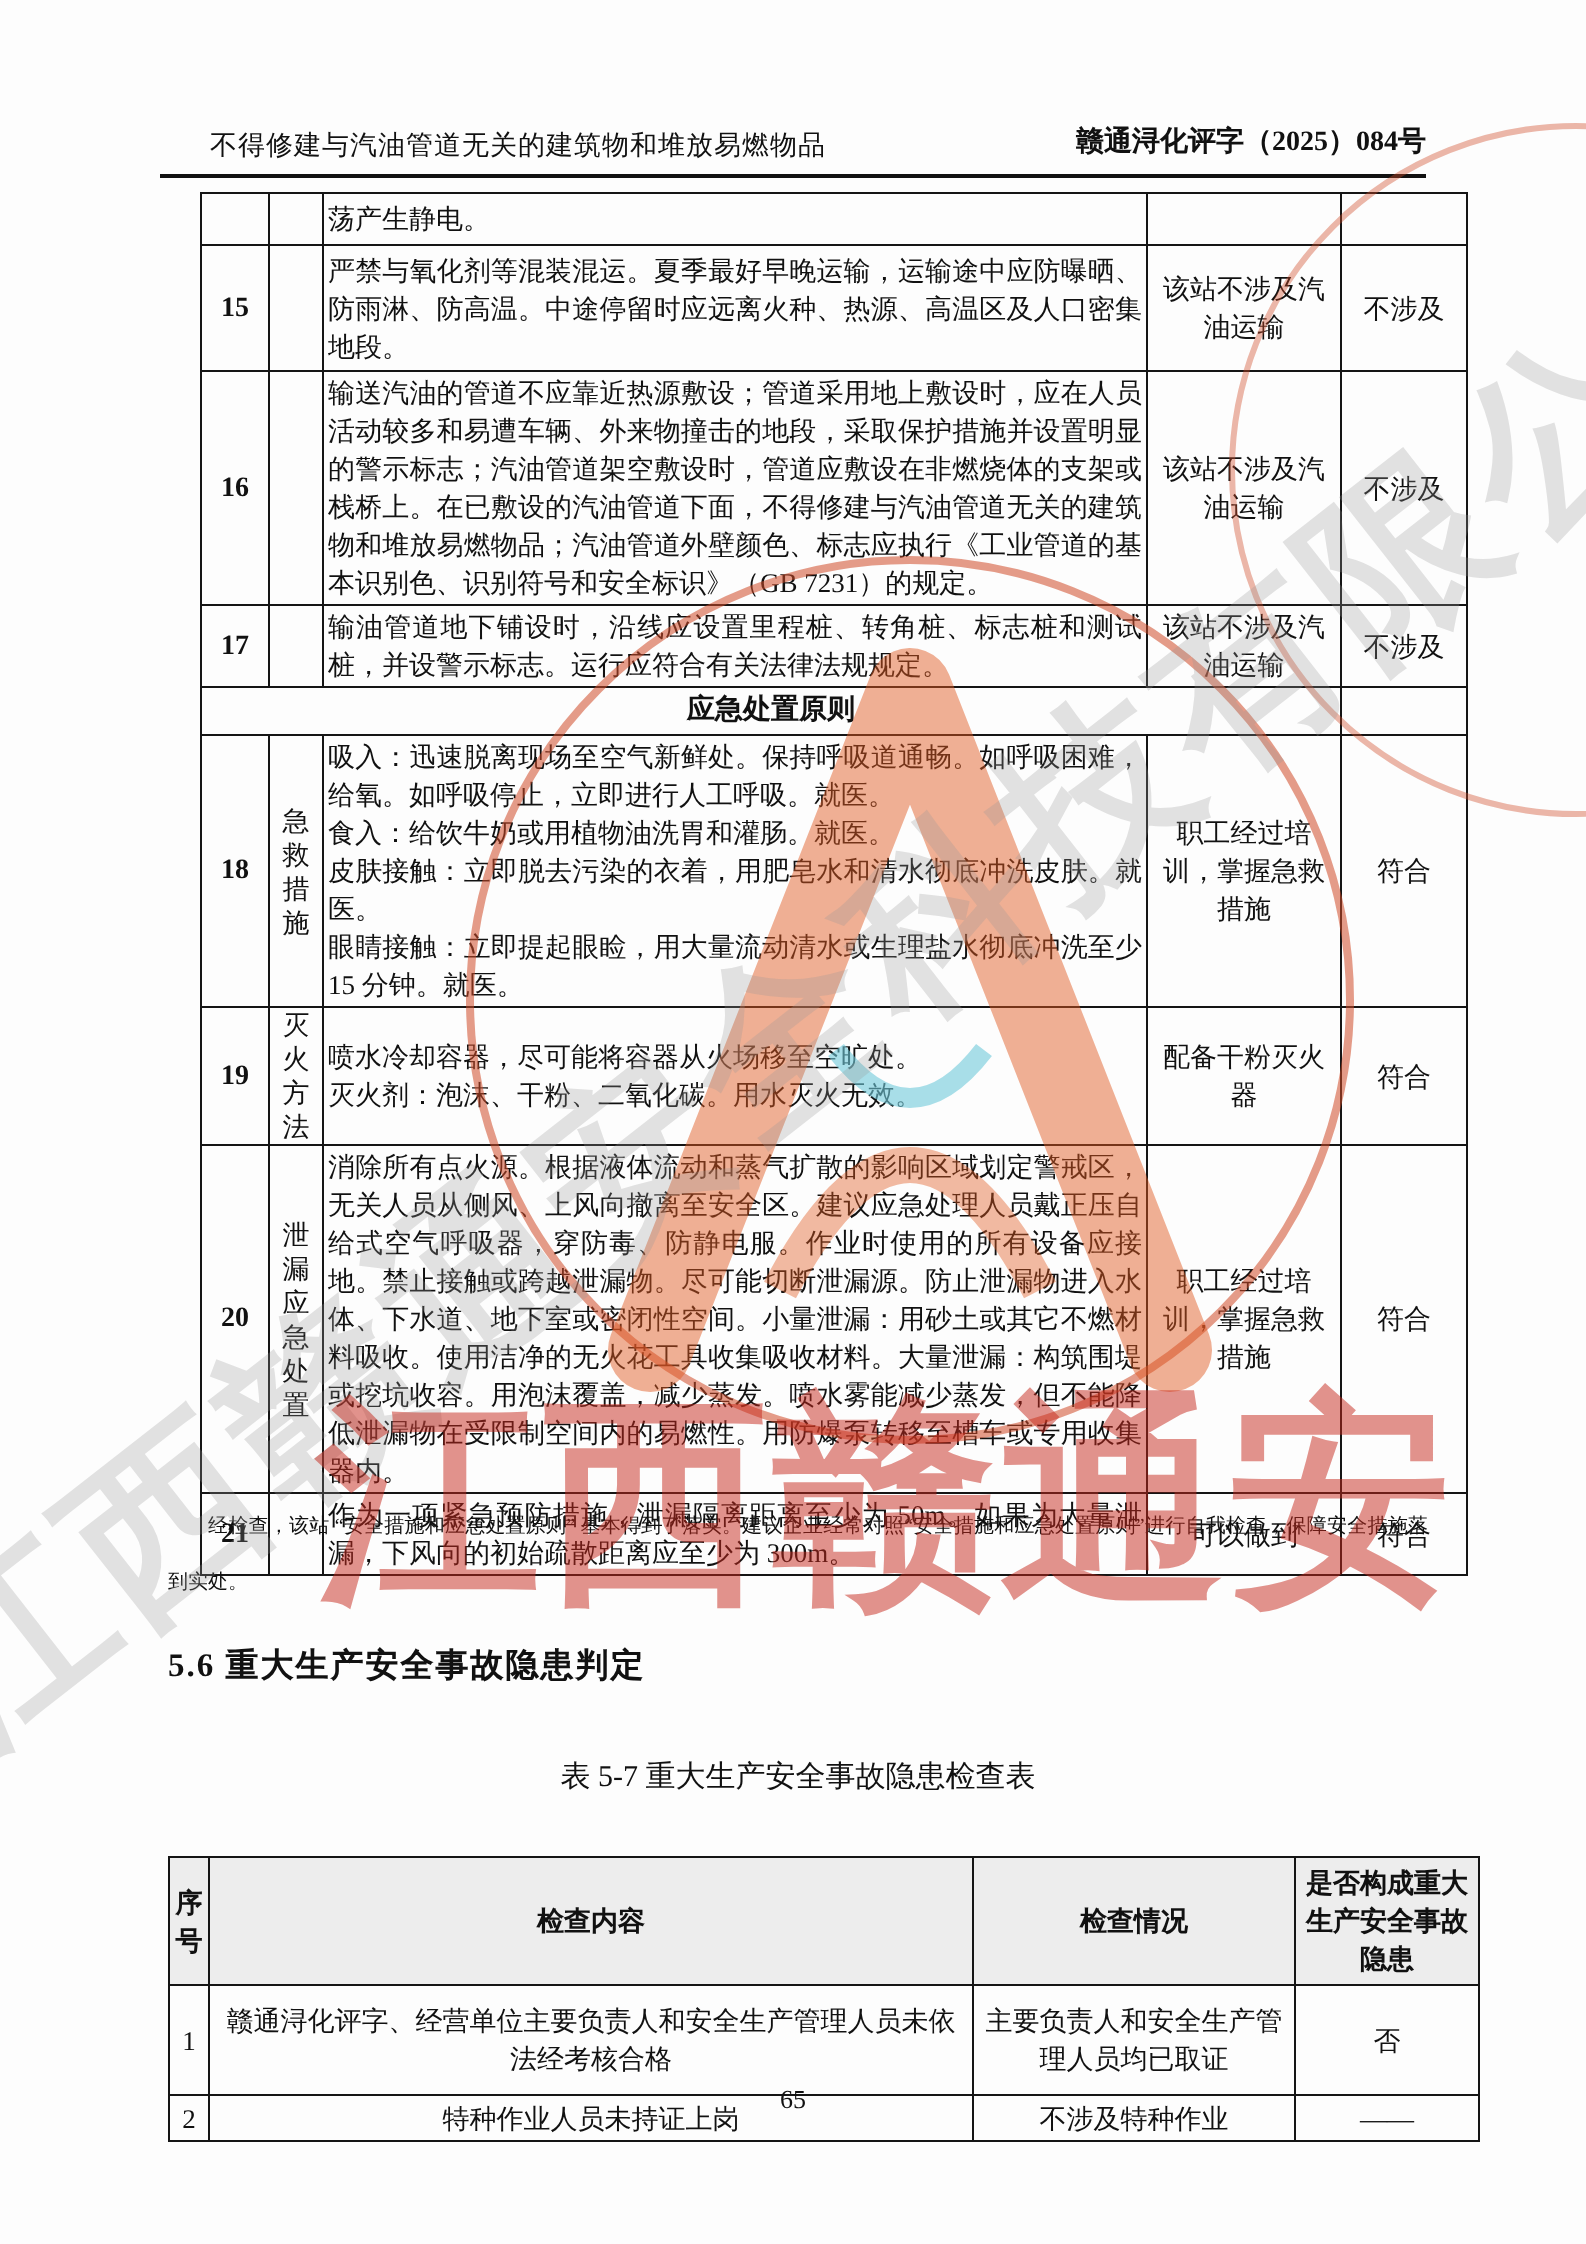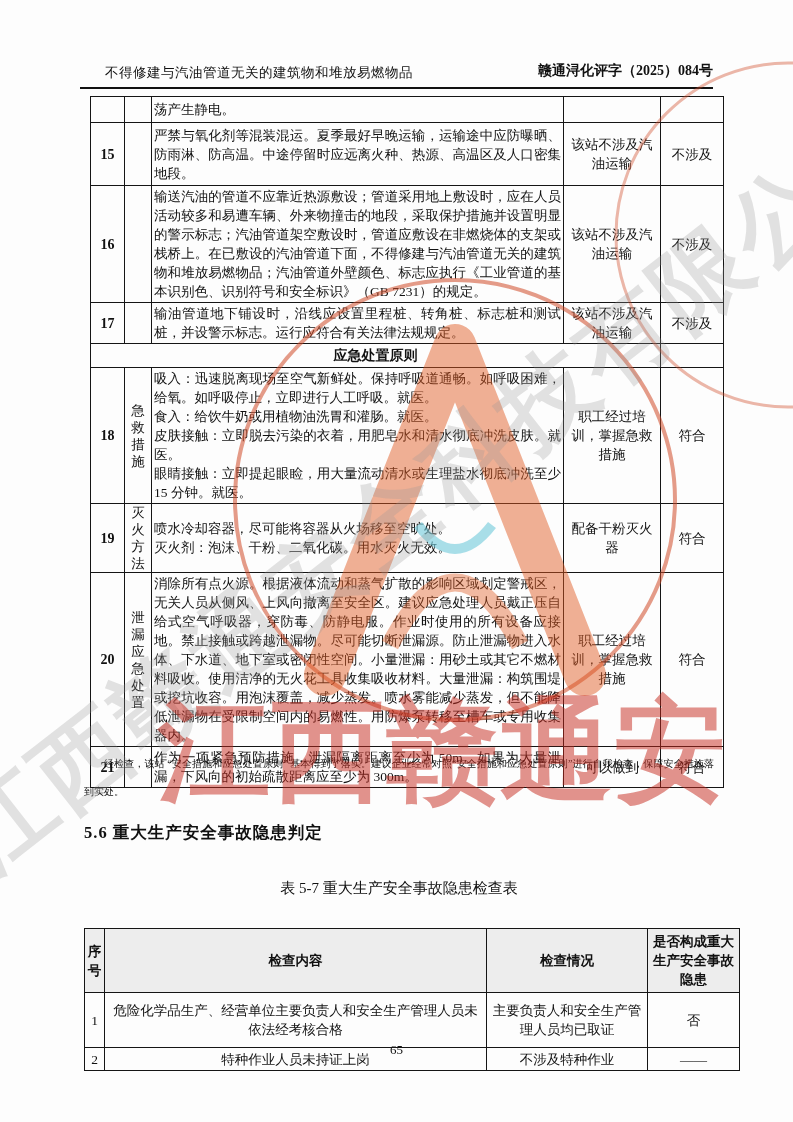--- a/index.html
+++ b/index.html
@@ -6,21 +6,21 @@
   .page{position:relative;width:793px;height:1122px;background:#fdfdfd;margin:0 auto;
         font-family:"Liberation Serif",serif;color:#111;overflow:hidden;}
   
   .hdr-left{position:absolute;left:105px;top:64px;font-size:13.5px;letter-spacing:.5px;}
   .hdr-right{position:absolute;right:80px;top:62px;font-size:14px;font-weight:bold;}
   .hdr-rule{position:absolute;left:80px;top:87px;width:633px;height:0;border-top:2px solid #111;}
   
   table{border-collapse:collapse;table-layout:fixed;position:absolute;background:transparent;}
   td{border:1px solid #151515;font-size:13.5px;line-height:19px;padding:1px 2px;
      vertical-align:middle;word-break:break-all;}
-  .t1{left:90px;top:96px;width:634px;padding-left:13px;}
+  .t1{left:100px;top:96px;width:634px;padding-left:13px;}
   .t2{left:84px;top:928px;width:655px;}
   td.no{text-align:center;font-weight:bold;font-size:14px;padding:0;}
   td.cat{text-align:center;padding:0;line-height:17px;margin-left:20px;}
   td.content{text-align:justify;white-space:pre-line;}
   td.status,td.result{text-align:center;}
   td.sect{text-align:center;font-weight:bold;font-size:14px;}
   .t2 td{text-align:center;}
   .t2 .hrow td{font-weight:bold;background:#ededed;}
   
   .para{position:absolute;left:84px;top:750px;width:630px;font-size:10px;line-height:27.5px;
@@ -147,21 +147,21 @@
       </colgroup>
     <tbody>
         <tr class="hrow" style="height:64px">
       <td>序号</td>
       <td>检查内容</td>
       <td>检查情况</td>
       <td>是否构成重大生产安全事故隐患</td>
     </tr>
     <tr style="height:55px">
       <td>1</td>
-      <td>危险化学品生产、经营单位主要负责人和安全生产管理人员未依法经考核合格</td>
+      <td>赣通浔化评字、经营单位主要负责人和安全生产管理人员未依法经考核合格</td>
       <td>主要负责人和安全生产管理人员均已取证</td>
       <td>否</td>
     </tr>
     <tr style="height:23px">
       <td>2</td>
       <td>特种作业人员未持证上岗</td>
       <td>不涉及特种作业</td>
       <td>——</td>
     </tr>
   </tbody>

